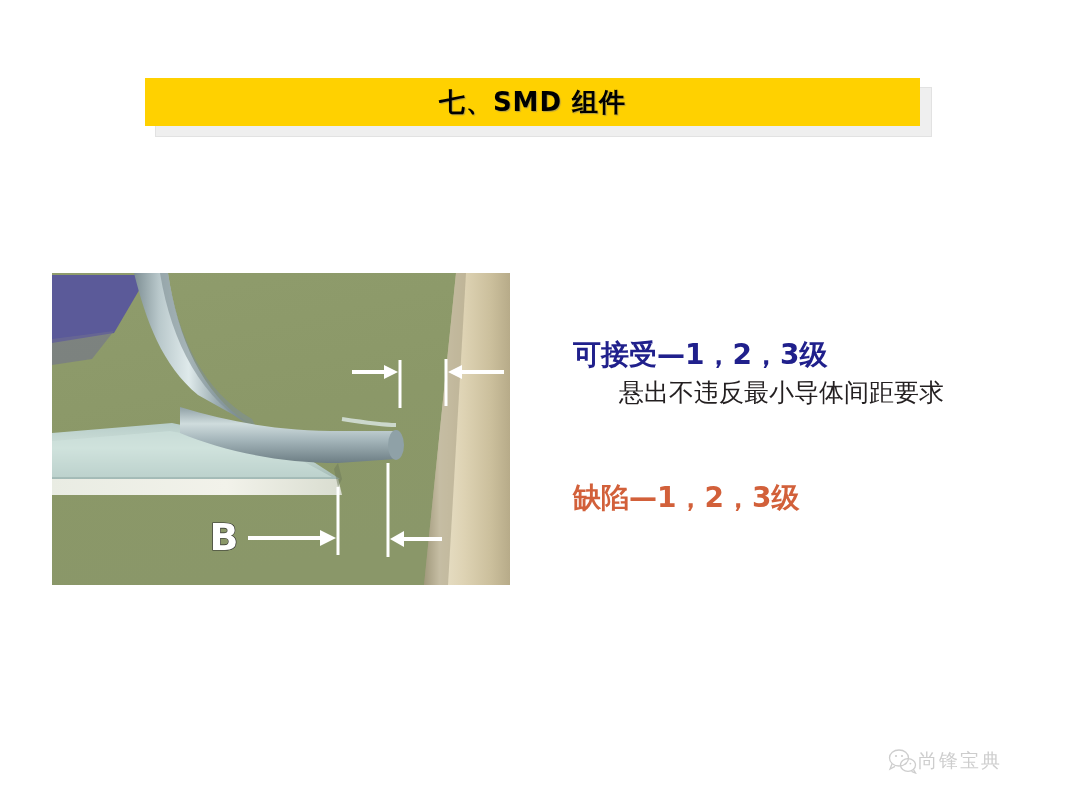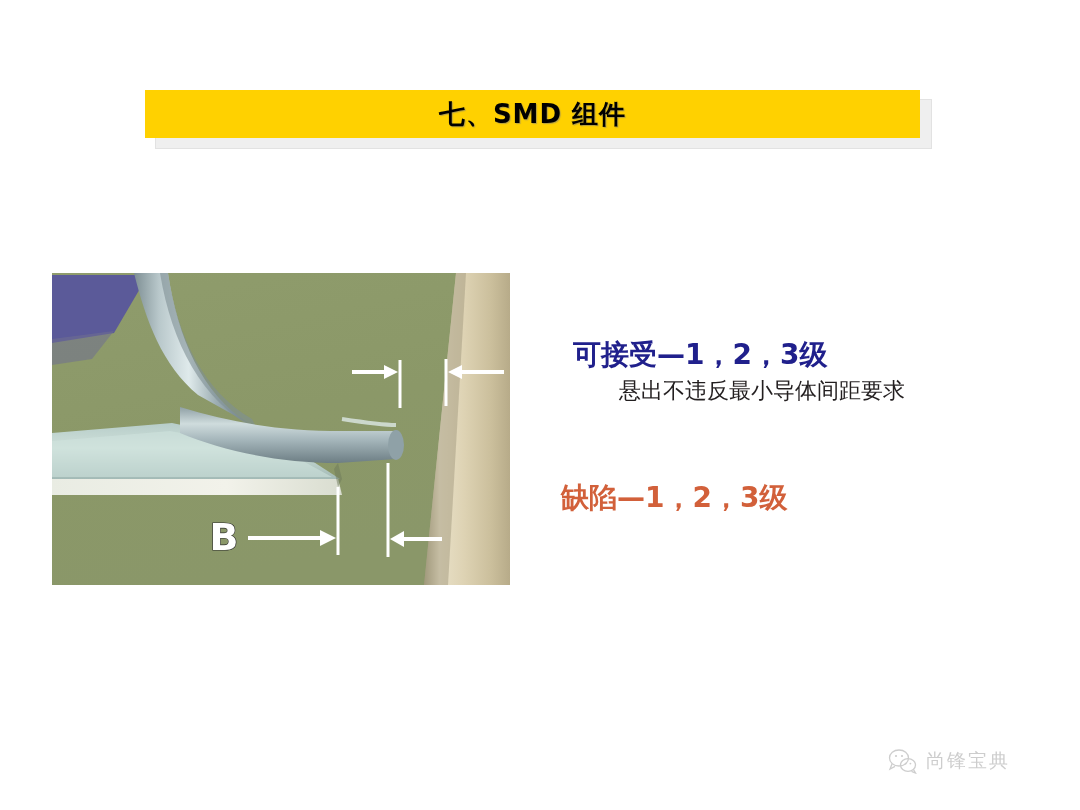--- a/index.html
+++ b/index.html
@@ -7,21 +7,21 @@
   body{
     width:1080px;height:810px;
     background:#ffffff;
     font-family:"Liberation Sans","DejaVu Sans",sans-serif;
     overflow:hidden;
     position:relative;
   }
   .page{position:absolute;left:0;top:0;width:1080px;height:810px;}
 
   
-  .header-wrap{position:absolute;left:145px;top:90px;width:775px;height:48px;}
+  .header-wrap{position:absolute;left:145px;top:78px;width:775px;height:48px;}
   .header-shadow{
     position:absolute;left:10px;top:9px;width:775px;height:48px;
     background:#efefef;border:1px solid #e2e2e2;
   }
   .header-bar{
     position:absolute;left:0;top:0;width:775px;height:48px;
     background:#FFD100;
     display:flex;align-items:center;justify-content:center;
   }
   .header-title{
@@ -51,31 +51,31 @@
   
   .block{position:absolute;}
   .block .head{
     font-size:28px;font-weight:bold;white-space:nowrap;
     font-family:"DejaVu Sans","Liberation Sans",sans-serif;
     line-height:1.25;
   }
   .block .head.accept{color:#20208c;}
   .block .head.defect{color:#d2603a;}
   .block .body{
-    font-size:22px;color:#231f20;white-space:nowrap;
+    font-size:25px;color:#231f20;white-space:nowrap;
     font-family:"DejaVu Serif","Liberation Serif",serif;
     margin-top:5px;margin-left:46px;line-height:1.25;
   }
   .block-accept{left:573px;top:337px;}
-  .block-defect{left:561px;top:480px;}
+  .block-defect{left:573px;top:480px;}
 
   
   .watermark{
     position:absolute;left:888px;top:748px;
-    display:flex;align-items:center;gap:8px;
+    display:flex;align-items:center;
     opacity:.42;
   }
   .watermark .wm-icon{width:30px;height:26px;display:block;}
   .watermark .wm-text{
     font-size:19px;color:#8a8a8a;letter-spacing:2px;
     font-family:"DejaVu Sans","Liberation Sans",sans-serif;
     white-space:nowrap;
   }
 </style>
 </head>

